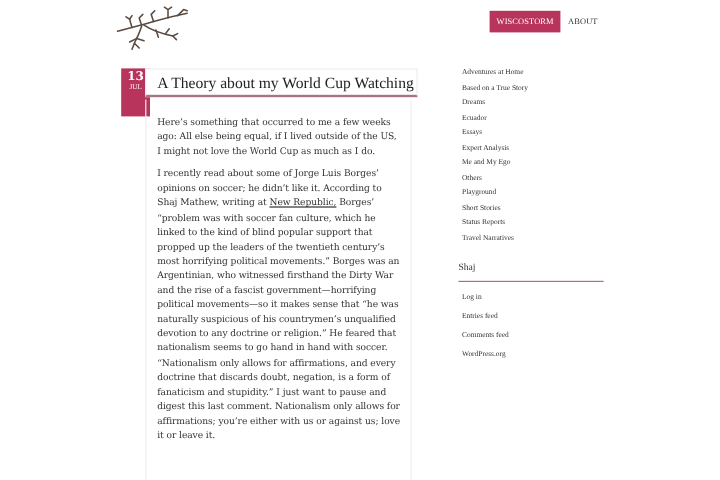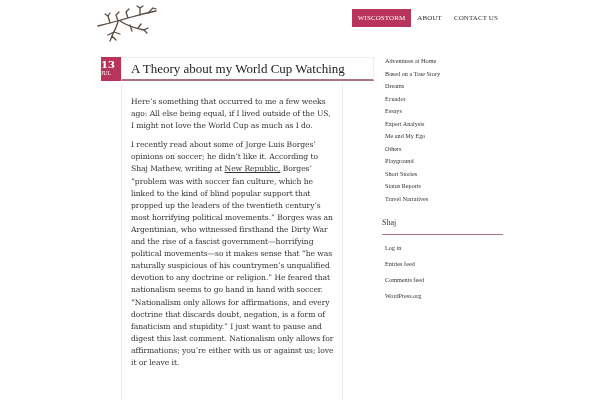--- a/index.html
+++ b/index.html
@@ -6,24 +6,24 @@
   html, body { width: 600px; height: 400px; overflow: hidden; background: #ffffff; }
   body { font-family: "DejaVu Serif", serif; color: #333; position: relative; }
 
   .logo { position: absolute; left: 96px; top: 4px; width: 64px; height: 40px; }
 
   .topnav { position: absolute; top: 9px; right: 96px; display: flex; align-items: flex-end; gap: 0; }
   .topnav a { font-family: "Liberation Serif", serif; font-size: 7px; color: #333; text-decoration: none; padding: 5px 6px; letter-spacing: 0.1px; display: block; }
   .topnav a.active { background: #b8345d; color: #fff; }
 
   .post { position: absolute; left: 97px; top: 57px; width: 277px; height: 343px; }
-  .date-box { position: absolute; left: 4px; top: 0; width: 24px; height: 24px; background: #b8345d; color: #fff; }
+  .date-box { position: absolute; left: 4px; top: 0; width: 24px; height: 40px; background: #b8345d; color: #fff; text-align: center; }
   .date-day { font-family: "DejaVu Serif", serif; font-weight: bold; font-size: 10px; line-height: 11px; padding-top: 2px; display: block; }
   .date-month { font-family: "Liberation Serif", serif; font-size: 6px; line-height: 7px; display: block; }
-  .title-bar { position: absolute; left: 24px; top: 0; width: 253px; height: 24px; border: 1px solid #eee; border-bottom: 2px solid #a87383; background: #fff; }
+  .title-bar { position: absolute; left: 24px; top: 0; width: 227px; height: 24px; border: 1px solid #eee; border-bottom: 2px solid #a87383; background: #fff; }
   .title-bar h1 { font-family: "Liberation Serif", serif; font-weight: normal; font-size: 13px; color: #222; padding-left: 9px; line-height: 22px; white-space: nowrap; }
   .post-body { position: absolute; left: 24px; top: 26px; width: 222px; height: 317px; border-left: 1px solid #eee; border-right: 1px solid #eee; padding: 13px 8px 0 9px; }
   .post-body p { font-family: "DejaVu Serif", serif; font-size: 7.6px; line-height: 12.1px; color: #333; margin-bottom: 7px; letter-spacing: -0.05px; }
   .post-body a { color: #333; text-decoration: underline; }
 
   .sidebar { position: absolute; left: 382px; top: 55px; width: 121px; }
   .widget-title { font-family: "Liberation Serif", serif; font-size: 8px; color: #333; padding-bottom: 7px; border-bottom: 1.5px solid #a87383; margin-bottom: 9px; }
   .search-box { display: flex; width: 121px; height: 14px; border: 1px solid #eee; margin-bottom: 14px; }
   .search-input { flex: 1; border: none; font-family: "Liberation Sans", sans-serif; font-size: 5.5px; color: #aaa; padding-left: 4px; background: #fff; outline: none; }
   .search-input::placeholder { color: #bbb; }
@@ -52,21 +52,20 @@
       <path d="M34 21 L 36 27 M 42 24 L 45 20 M 48 26 L 52 24 M 48 26 L 51 29"></path>
       <path d="M22 18 C 20 24, 18 28, 16 32"></path>
       <path d="M18 28 L 12 31 M 18 28 L 24 30 M 16 32 L 14 37 M 16 32 L 20 36"></path>
     </g>
   </svg>
 </div>
 
 <nav class="topnav">
   <a class="active">WISCOSTORM</a>
   <a>ABOUT</a>
-  <a>CONTACT US</a>
 </nav>
 
 <article class="post">
   <div class="date-box">
     <span class="date-day">13</span>
     <span class="date-month">JUL</span>
   </div>
   <div class="title-bar">
     <h1>A Theory about my World Cup Watching</h1>
   </div>

